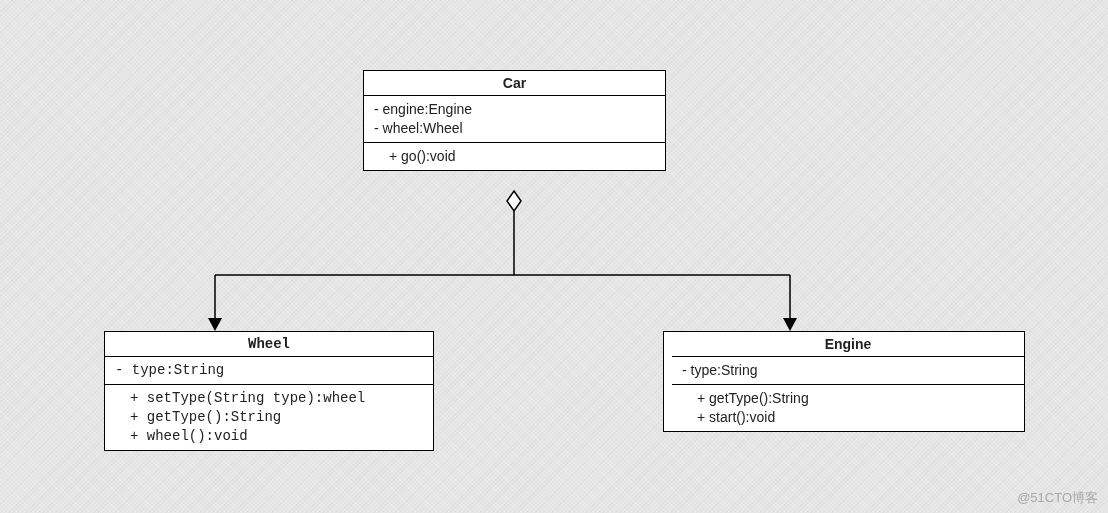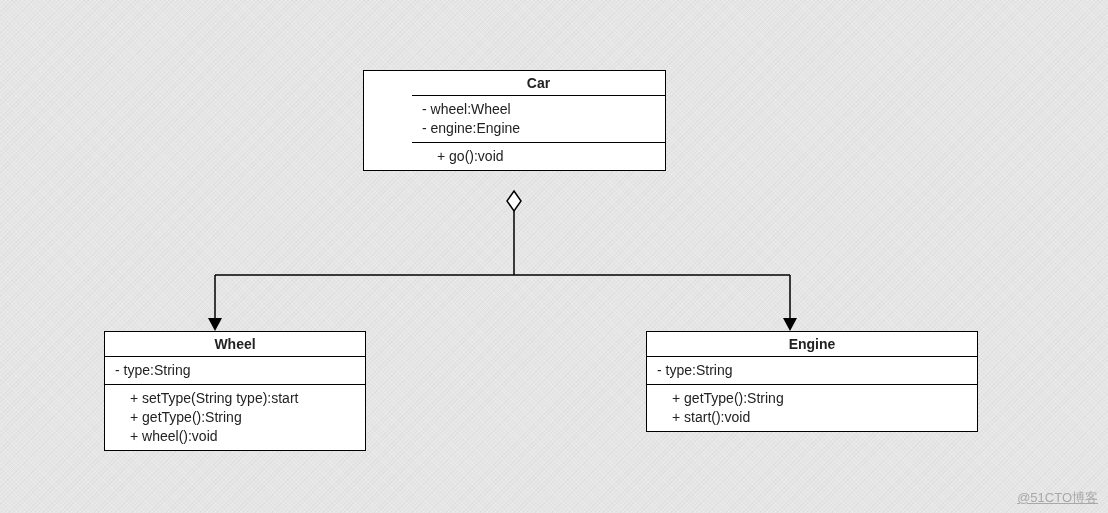--- a/index.html
+++ b/index.html
@@ -32,51 +32,50 @@
       border-bottom: 1.5px solid #000;
     }
     .uml .sec:last-child { border-bottom: none; margin-left: 15px; }
     .uml .row { line-height: 1.35; white-space: nowrap; }
     .watermark {
       position: absolute;
       right: 10px;
       bottom: 6px;
       color: #a8a8a8;
       font-size: 13px;
-      text-decoration: underline;
     }
     svg { position: absolute; top: 0; left: 0; pointer-events: none; }
   </style>
 </head>
 <body>
 
-<div class="uml" style="left:363px; top:70px; width:303px;padding-left:48px;">
+<div class="uml" style="left:363px; top:70px; width:303px;">
   <div class="hdr">Car</div>
   <div class="sec">
+    <div class="row">- engine:Engine</div>
     <div class="row">- wheel:Wheel</div>
-    <div class="row">- engine:Engine</div>
   </div>
   <div class="sec">
     <div class="row">+ go():void</div>
   </div>
 </div>
 
-<div class="uml" style="left:104px; top:331px; width:262px;">
+<div class="uml" style="left:104px; top:331px; width:330px;font-family:Liberation Mono, monospace;">
   <div class="hdr">Wheel</div>
   <div class="sec">
     <div class="row">- type:String</div>
   </div>
   <div class="sec">
-    <div class="row">+ setType(String type):start</div>
+    <div class="row">+ setType(String type):wheel</div>
     <div class="row">+ getType():String</div>
     <div class="row">+ wheel():void</div>
   </div>
 </div>
 
-<div class="uml" style="left:646px; top:331px; width:332px;">
+<div class="uml" style="left:663px; top:331px; width:362px;padding-left:8px;">
   <div class="hdr">Engine</div>
   <div class="sec">
     <div class="row">- type:String</div>
   </div>
   <div class="sec">
     <div class="row">+ getType():String</div>
     <div class="row">+ start():void</div>
   </div>
 </div>
 

